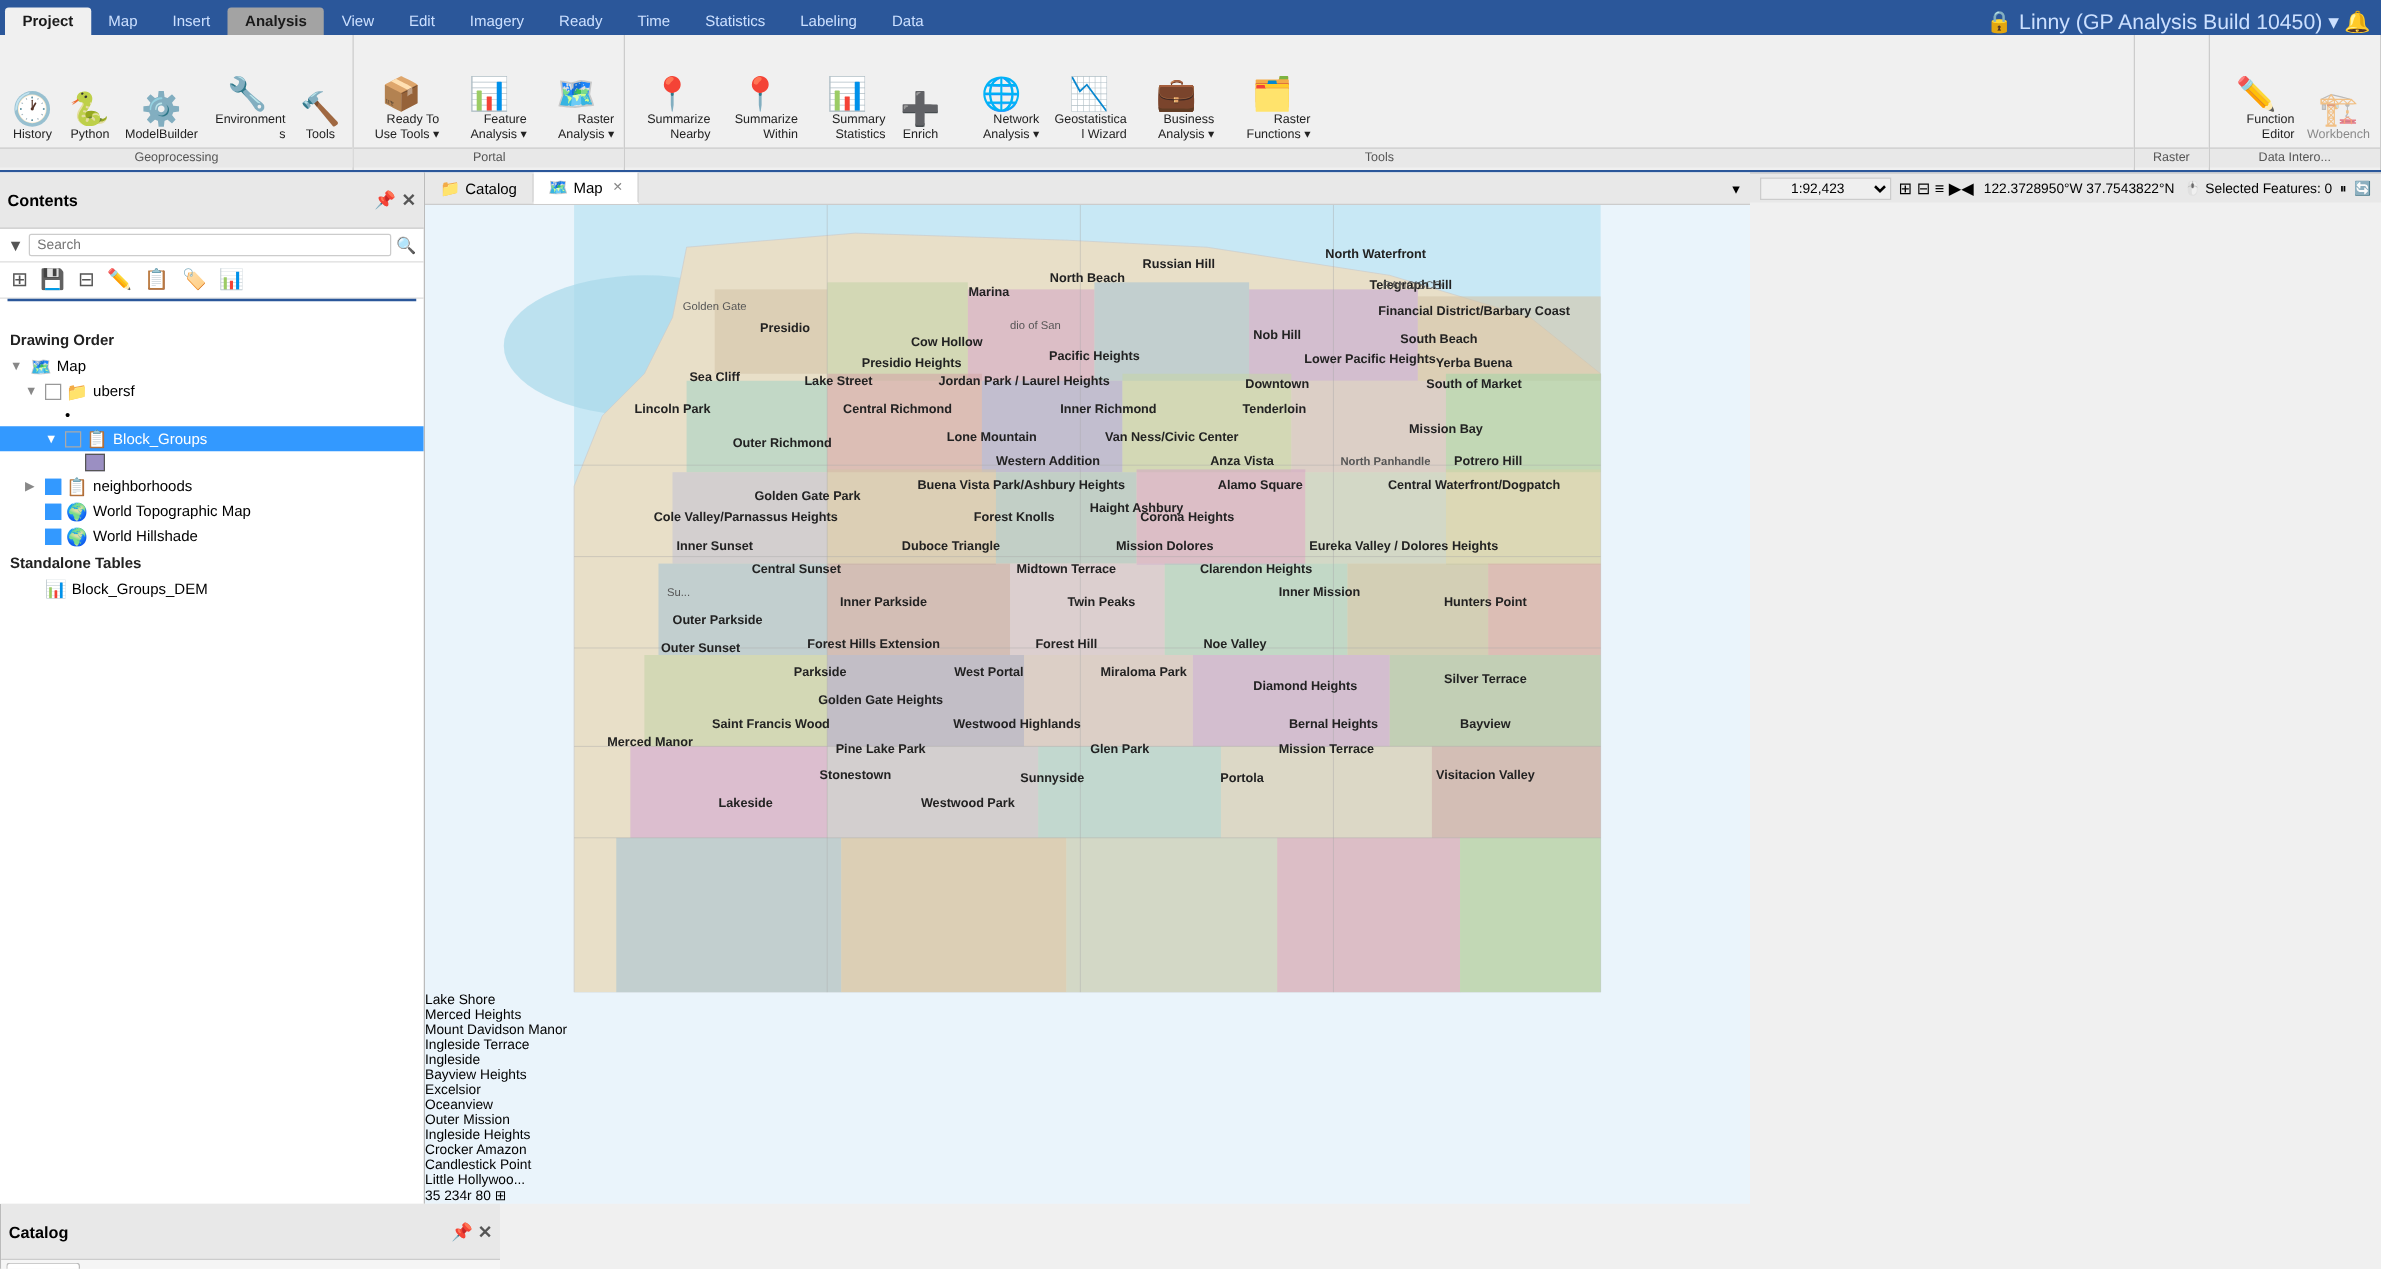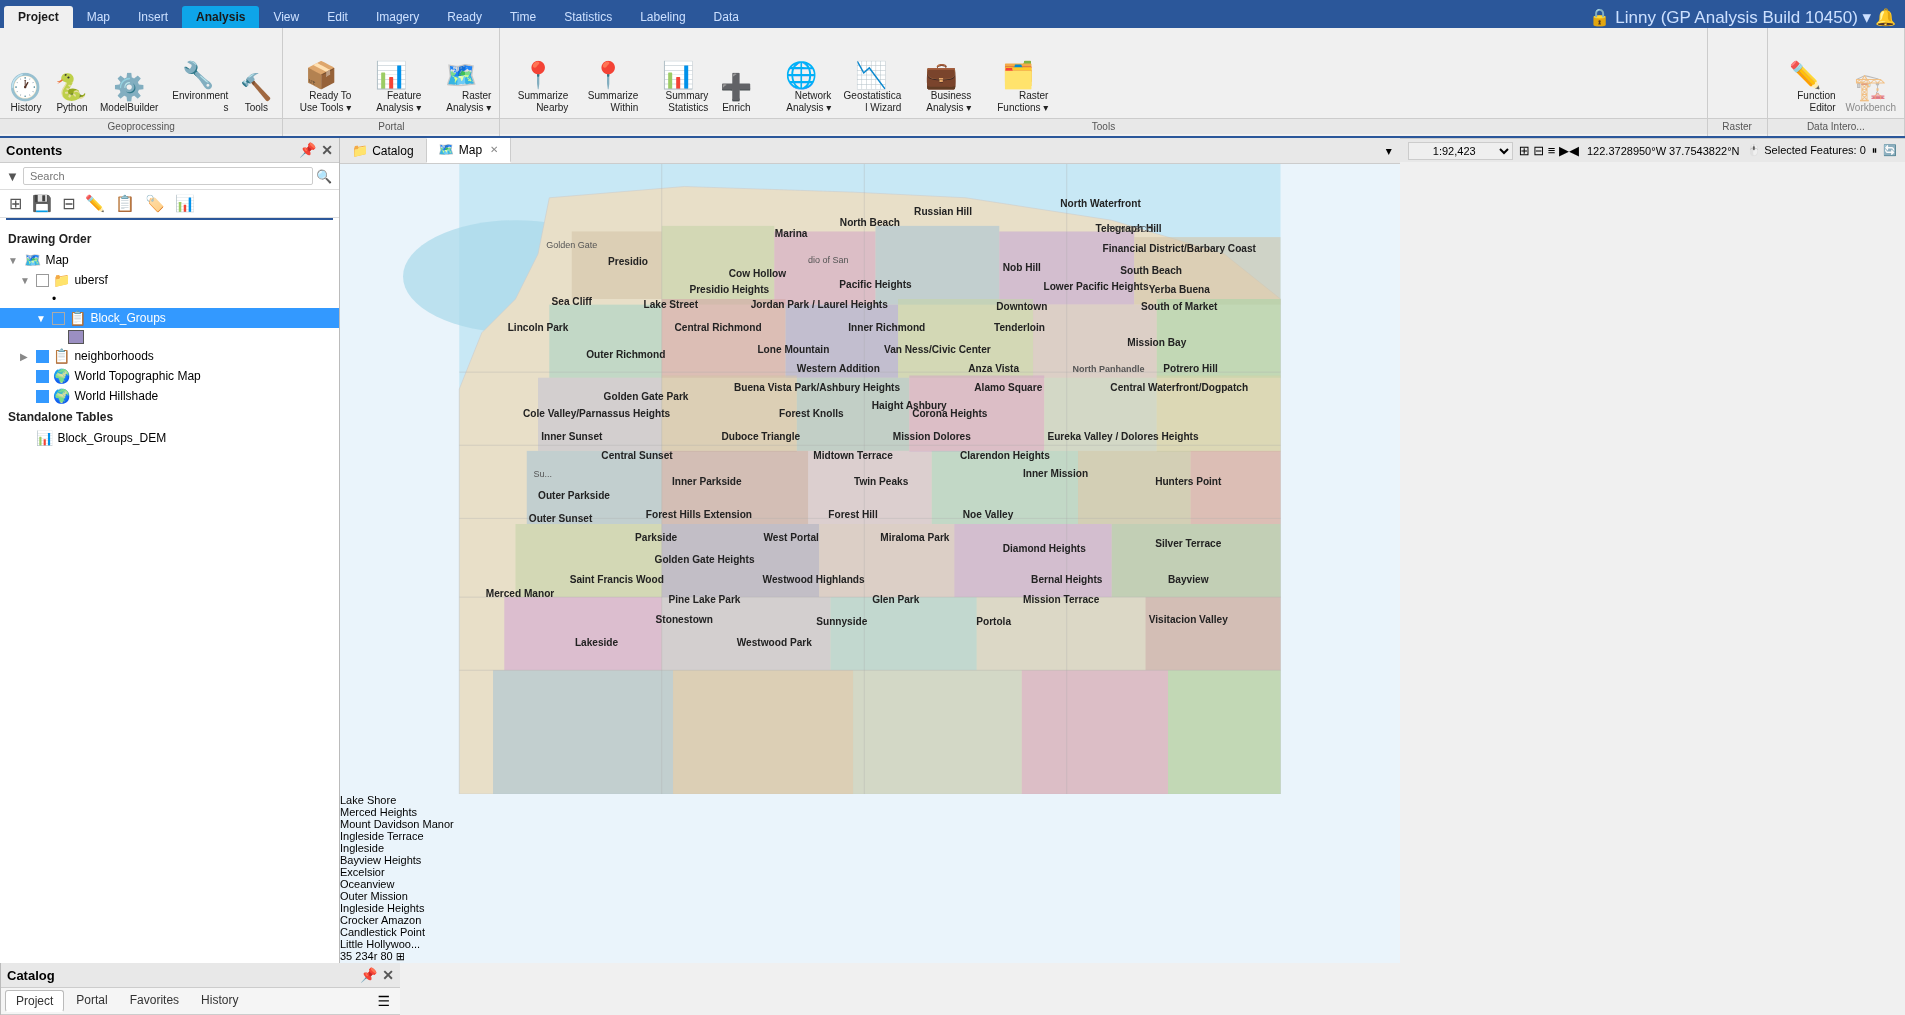--- a/index.html
+++ b/index.html
@@ -71,21 +71,21 @@
       width: 340px;
       background: #fff;
       border-right: 1px solid #bbb;
       display: flex;
       flex-direction: column;
     }
     .panel-header {
       display: flex;
       align-items: center;
       justify-content: space-between;
-      padding: 4px 6px;
+      padding: 14px 6px;
       background: #e8e8e8;
       border-bottom: 1px solid #ccc;
       font-weight: 700;
       font-size: 13px;
     }
     .panel-header-icons {
       display: flex;
       gap: 4px;
       font-size: 14px;
       color: #555;
@@ -118,21 +118,21 @@
       font-size: 16px;
       cursor: pointer;
       color: #555;
       padding: 1px 3px;
       border-radius: 2px;
     }
 
     .tree-area {
       flex: 1;
       overflow-y: auto;
-      padding: 8px 0;
+      padding: 20px 0;
     }
     .tree-item {
       display: flex;
       align-items: center;
       padding: 2px 8px;
       cursor: pointer;
       font-size: 12px;
       gap: 4px;
     }
     .tree-item.selected { background: #3399ff; color: white; }
@@ -249,21 +249,21 @@
       gap: 2px;
     }
   </style>
 </head>
 <body>
 
 <div class="ribbon-tabs">
   <div class="ribbon-tab active">Project</div>
   <div class="ribbon-tab">Map</div>
   <div class="ribbon-tab">Insert</div>
-  <div class="ribbon-tab active" style="background:#0ea5e9;color:#1a1a1a;font-weight:600;">Analysis</div>
+  <div class="ribbon-tab active" style="background:#a3a3a3;color:#1a1a1a;font-weight:600;">Analysis</div>
   <div class="ribbon-tab">View</div>
   <div class="ribbon-tab">Edit</div>
   <div class="ribbon-tab">Imagery</div>
   <div class="ribbon-tab">Ready</div>
   <div class="ribbon-tab">Time</div>
   <div class="ribbon-tab">Statistics</div>
   <div class="ribbon-tab">Labeling</div>
   <div class="ribbon-tab">Data</div>
   <div style="flex:1; display:flex; align-items:center; justify-content:flex-end; padding-right:8px;">
     <span style="color:#cce0ff; font-size:17px;">🔒 Linny (GP Analysis Build 10450) ▾  🔔</span>

